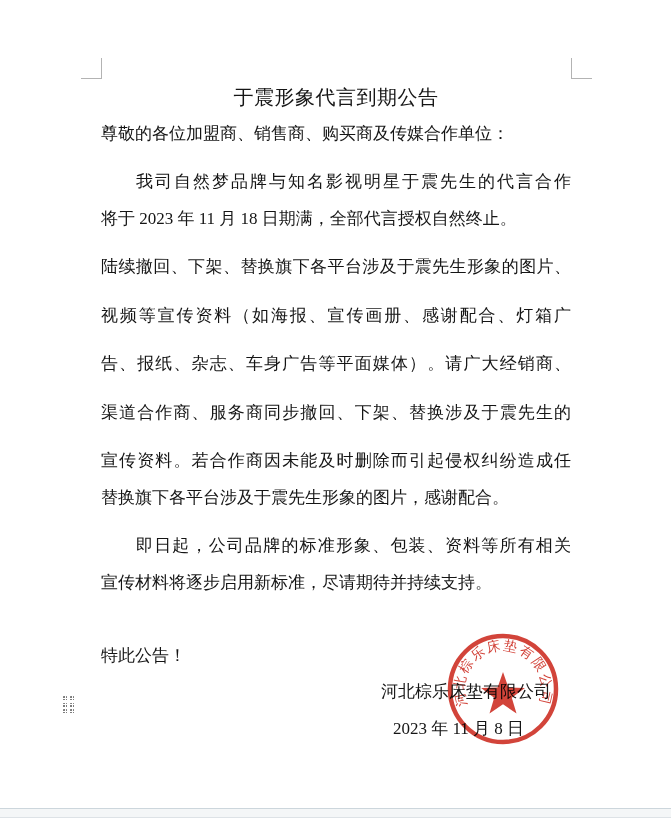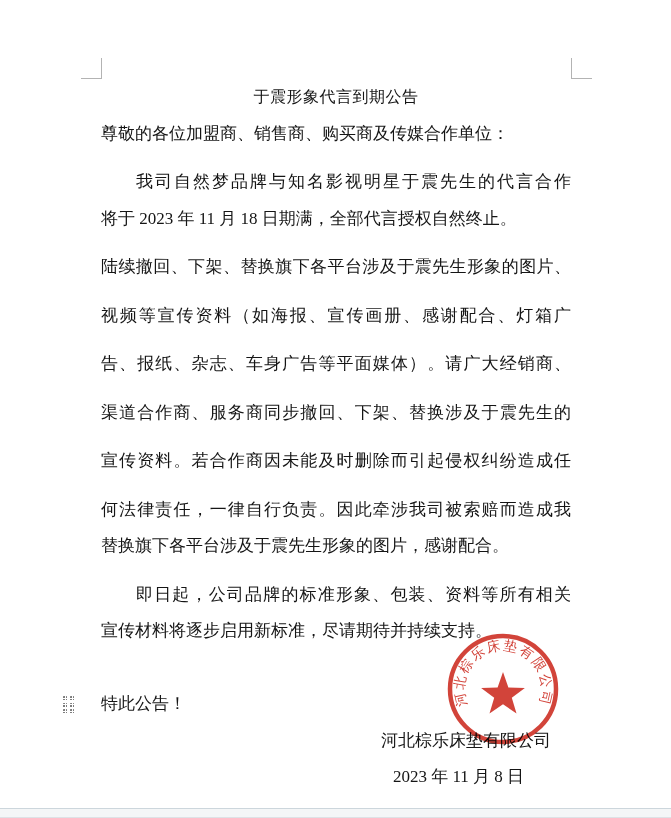--- a/index.html
+++ b/index.html
@@ -12,21 +12,21 @@
     color:#151515;
   }
   
   .crop{position:absolute;width:20px;height:20px;}
   .crop-left{left:81px;top:58px;border-right:1px solid #b3b3b3;border-bottom:1px solid #b3b3b3;}
   .crop-right{left:571px;top:58px;border-left:1px solid #b3b3b3;border-bottom:1px solid #b3b3b3;}
 
   
   .doc{position:absolute;left:101px;top:79px;width:470px;font-size:17px;}
   .ln{height:36.5px;line-height:36.5px;white-space:nowrap;}
-  .title{font-size:16px;text-align:center;letter-spacing:0.5px;}
+  .title{font-size:20px;text-align:center;letter-spacing:0.5px;}
   .j{white-space:normal;text-align:justify;text-align-last:justify;margin-top:12px;}
   .ind{text-indent:35px;}
   .sig-company{text-align:right;padding-right:20px;}
   .sig-date{text-align:right;padding-right:47px;}
 
   
   .seal{position:absolute;left:428px;top:614px;mix-blend-mode:multiply;opacity:.93;}
 
   
   .marks{position:absolute;left:63px;top:696px;display:grid;grid-template-columns:4px 4px;grid-auto-rows:4px;column-gap:3px;row-gap:2.5px;}
@@ -53,21 +53,20 @@
   <div class="doc">
     <div class="ln title">于震形象代言到期公告</div>
     <div class="ln">尊敬的各位加盟商、销售商、购买商及传媒合作单位：</div>
     <div class="ln j ind">我司自然梦品牌与知名影视明星于震先生的代言合作</div>
     <div class="ln">将于 2023 年 11 月 18 日期满，全部代言授权自然终止。</div>
     <div class="ln j">陆续撤回、下架、替换旗下各平台涉及于震先生形象的图片、</div>
     <div class="ln j">视频等宣传资料（如海报、宣传画册、感谢配合、灯箱广</div>
     <div class="ln j">告、报纸、杂志、车身广告等平面媒体）。请广大经销商、</div>
     <div class="ln j">渠道合作商、服务商同步撤回、下架、替换涉及于震先生的</div>
     <div class="ln j">宣传资料。若合作商因未能及时删除而引起侵权纠纷造成任</div>
-    <div class="ln j">何法律责任，一律自行负责。因此牵涉我司被索赔而造成我</div>
     <div class="ln">替换旗下各平台涉及于震先生形象的图片，感谢配合。</div>
     <div class="ln j ind">即日起，公司品牌的标准形象、包装、资料等所有相关</div>
     <div class="ln">宣传材料将逐步启用新标准，尽请期待并持续支持。</div>
     <div class="ln"></div>
     <div class="ln">特此公告！</div>
     <div class="ln sig-company">河北棕乐床垫有限公司</div>
     <div class="ln sig-date">2023 年 11 月 8 日</div>
   </div>
 
   <svg class="seal" width="150" height="150" viewBox="0 0 150 150">

